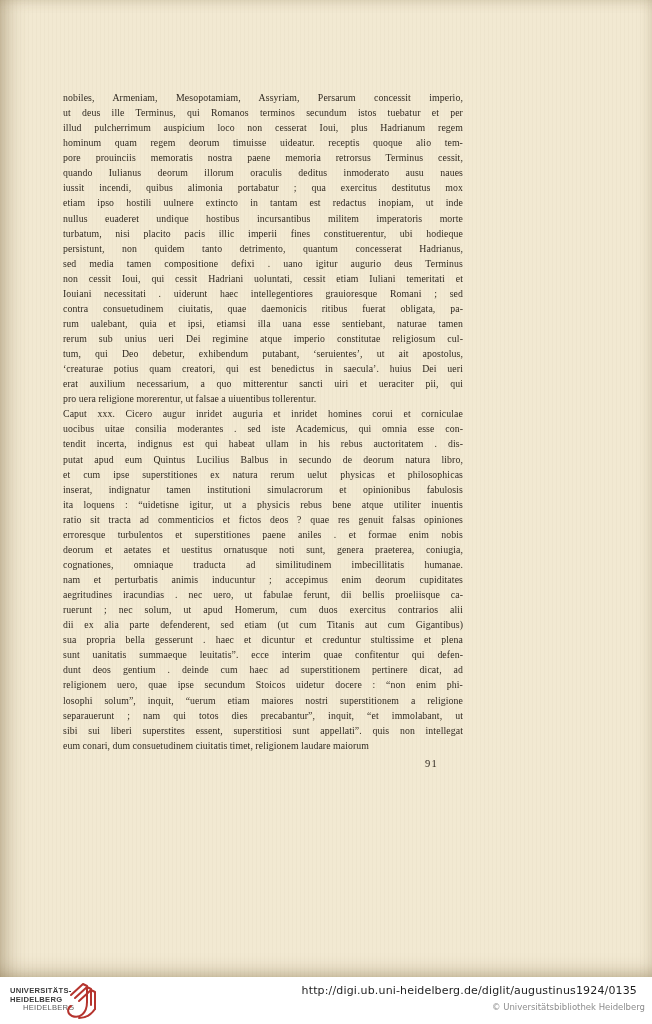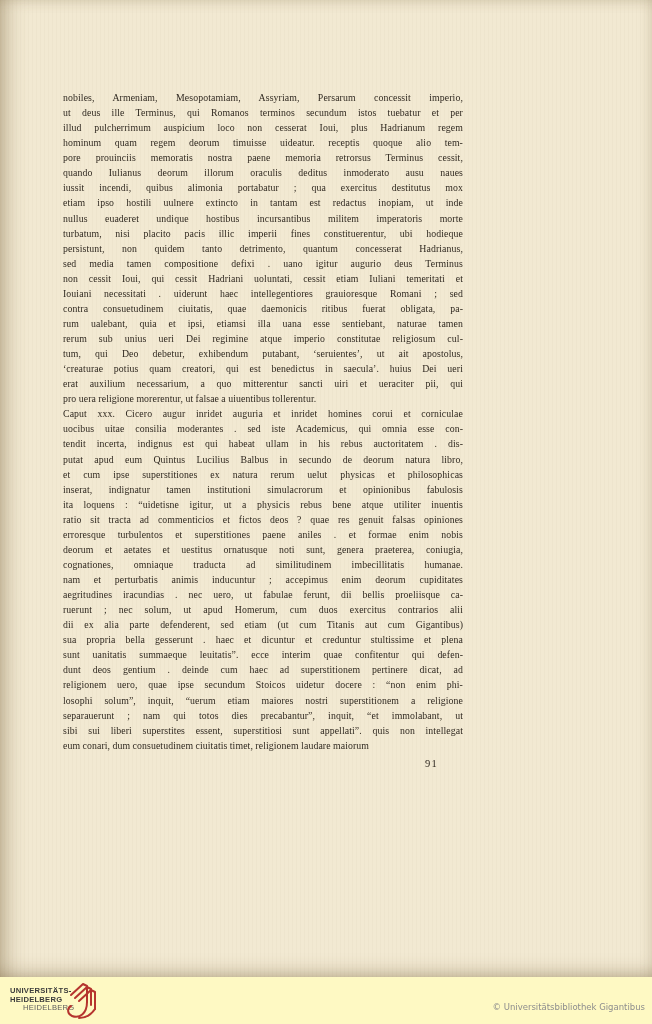--- a/index.html
+++ b/index.html
@@ -32,21 +32,21 @@
     text-align:justify;text-align-last:justify;
     overflow:hidden;white-space:normal;
   }
   .line.last{text-align-last:left;}
   .folio{
     margin-top:5px;width:400px;text-align:right;padding-right:25px;
     box-sizing:border-box;font-size:10.5px;letter-spacing:1.2px;color:#2f2820;
   }
   .footer{
     position:absolute;left:0;right:0;bottom:0;height:47px;
-    background:#fef9c3;font-family:"Liberation Sans", sans-serif;
+    background:#ffffff;font-family:"Liberation Sans", sans-serif;
   }
   .logo-text{
     position:absolute;left:10px;top:10px;
     font-size:7.6px;line-height:8.6px;font-weight:bold;
     color:#3b3b3b;letter-spacing:.25px;
   }
   .logo-text .l3{font-weight:normal;color:#5c5c5c;margin-left:13px;}
   .logo-mark{position:absolute;left:61px;top:1px;width:45px;height:45px;}
   .url{
     position:absolute;right:15px;top:7px;
@@ -124,14 +124,15 @@
   </div>
   <div class="logo-mark">
     <svg width="45" height="45" viewBox="0 0 45 45" fill="none" stroke="#b5342e" stroke-width="2" stroke-linejoin="round" stroke-linecap="round">
       <path d="M10 17 L22 6 L26 8 L26 24"></path>
       <path d="M14 20 L26 9 L30 11 L30 27"></path>
       <path d="M18 23 L30 12 L34 14 L34 31"></path>
       <path d="M26 24 C26 35 19 41 11 38 C6 36 6 30 10 28"></path>
       <path d="M34 31 C30 37 24 40 18 40"></path>
     </svg>
   </div>
-  <div class="copyright">© Universitätsbibliothek Gigantibus</div>
+  <div class="url">http://digi.ub.uni-heidelberg.de/diglit/augustinus1924/0135</div>
+  <div class="copyright">© Universitätsbibliothek Heidelberg</div>
 </div>
 
 </body></html>

